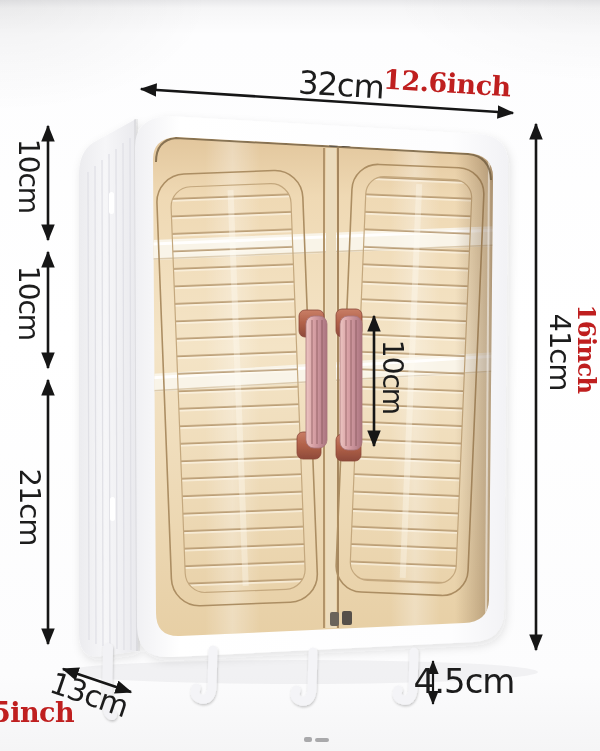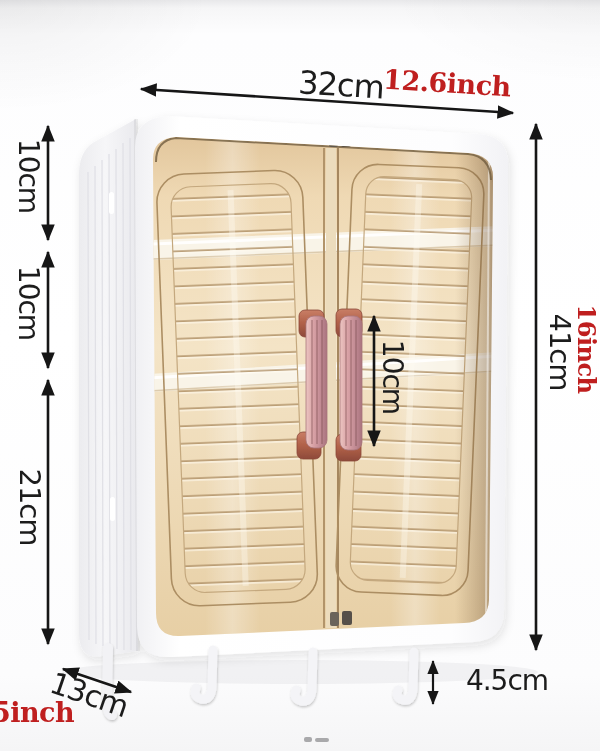--- a/index.html
+++ b/index.html
@@ -210,20 +210,20 @@
 
   <div class="label" style="left:28px;top:176px;--r:90deg;font-size:28px">10cm</div>
   <div class="label" style="left:28px;top:303px;--r:90deg;font-size:28px">10cm</div>
   <div class="label" style="left:29px;top:507px;--r:90deg;font-size:29px">21cm</div>
 
   <div class="label" style="left:392px;top:377px;--r:90deg;font-size:28px">10cm</div>
 
   <div class="label" style="left:89px;top:695px;--r:19deg;font-size:30px">13cm</div>
   <div class="label imperial" style="left:33px;top:712px;font-size:27px">5inch</div>
 
-  <div class="label" style="left:507px;top:681px;font-size:28px">4.5cm</div>
+  <div class="label" style="left:464px;top:681px;font-size:34px">4.5cm</div>
 
   <div>
     <span class="mark" style="left:304px;top:737px;width:8px;height:5px;"></span>
     <span class="mark" style="left:315px;top:738px;width:14px;height:4px;"></span>
   </div>
 
 </div>
 
 </body></html>

